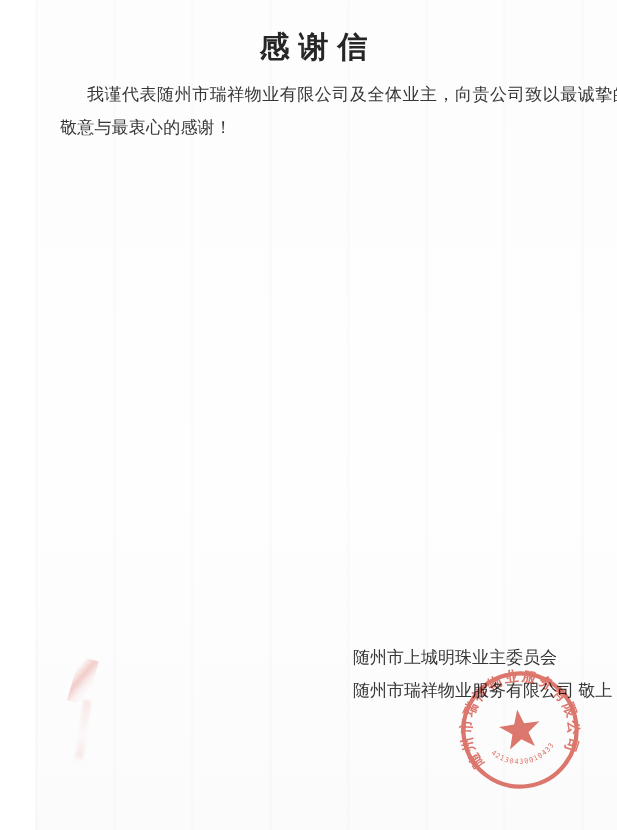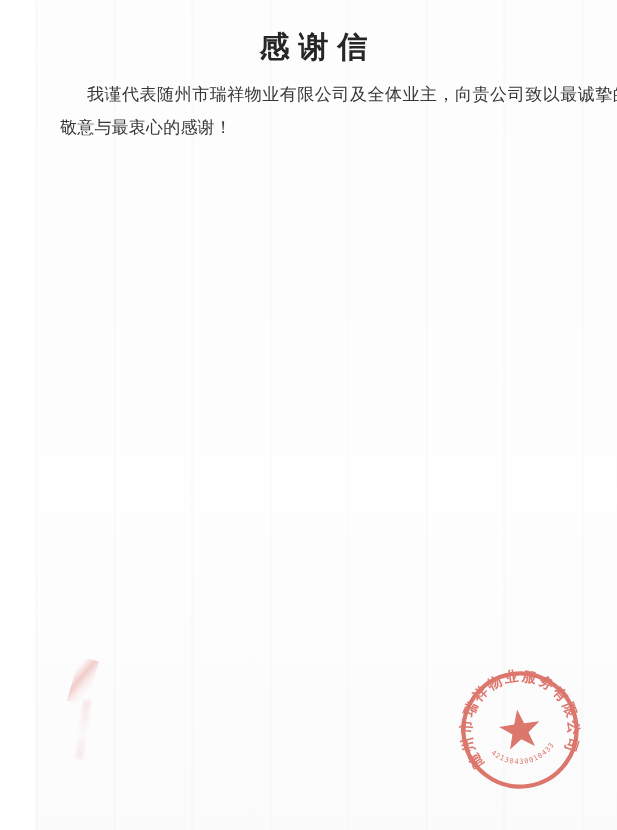--- a/index.html
+++ b/index.html
@@ -61,20 +61,24 @@
 <body>
 
 <div class="page">
 
   <div class="letter-title">感谢信</div>
 
   <div class="body-text">
     <p>我谨代表随州市瑞祥物业有限公司及全体业主，向贵公司致以最诚挚的敬意与最衷心的感谢！</p>
   </div>
 
+  <div class="signature-block">
+    <div>随州市上城明珠业主委员会</div>
+    <div>随州市瑞祥物业服务有限公司 敬上</div>
+  </div>
 
 
   <svg class="company-seal" viewBox="0 0 140 140" xmlns="http://www.w3.org/2000/svg">
     <defs>
       <path id="seal-top-arc" d="M 27.4,99.8 A 52,52 0 1 1 112.6,99.8" fill="none"></path>
       <path id="seal-bottom-arc" d="M 34,88 A 45,45 0 0 0 106,88" fill="none"></path>
     </defs>
     <circle cx="70" cy="70" r="60" fill="none" stroke="#d85a4e" stroke-width="4.5"></circle>
     <text fill="#d85a4e" font-size="15" font-weight="bold" letter-spacing="2.5" font-family="Liberation Serif, DejaVu Serif, serif">
       <textPath href="#seal-top-arc" startOffset="50%" text-anchor="middle">随州市瑞祥物业服务有限公司</textPath>

